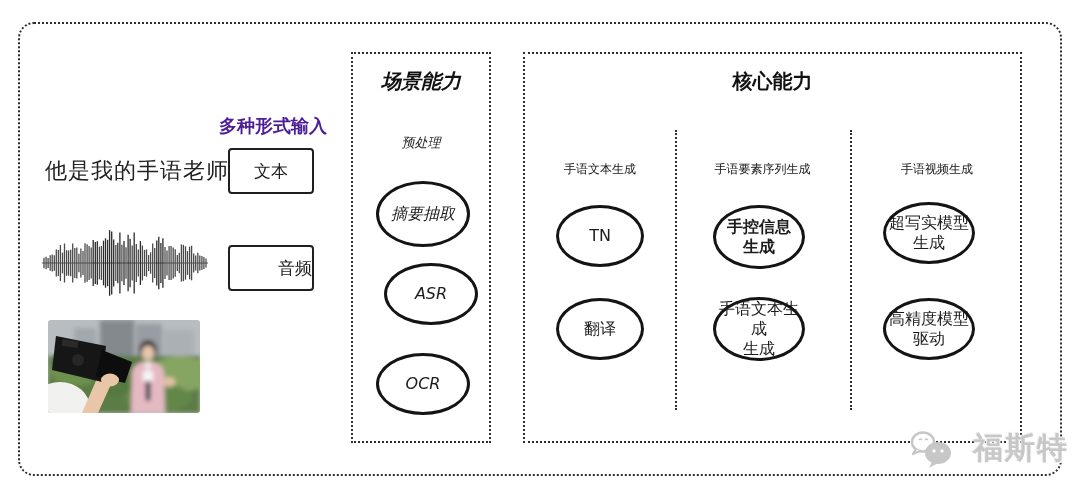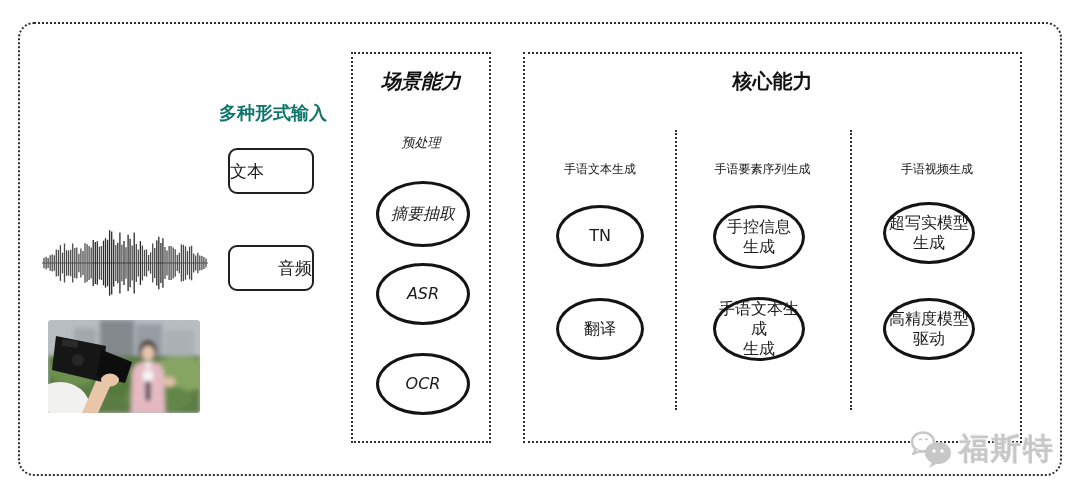--- a/index.html
+++ b/index.html
@@ -11,31 +11,31 @@
   * { box-sizing:border-box; }
 
   
   .outer-frame {
     position:absolute; left:18px; top:22px; width:1044px; height:454px;
     border:2px dotted #2e2e2e; border-radius:16px;
   }
 
   
   .input-heading {
-    position:absolute; left:210px; top:101px; width:126px; text-align:center;
-    font-size:18px; font-weight:bold; color:#0f766e;
+    position:absolute; left:210px; top:114px; width:126px; text-align:center;
+    font-size:18px; font-weight:bold; color:#4c1d95;
   }
   .sample-text {
     position:absolute; left:45px; top:156px; font-size:22px; color:#222;
     letter-spacing:1px; white-space:nowrap;
   }
   .input-box {
     position:absolute; left:228px; width:86px; height:46px;
-    border:2px solid #1f1f1f; border-radius:9px; background:#fff;
-    display:flex; align-items:center; font-size:17px;
+    border:2px solid #1f1f1f; border-radius:4px; background:#fff;
+    display:flex; align-items:center; justify-content:center; font-size:17px;
   }
   .input-box.b-text  { top:148px; }
   .input-box.b-audio { top:245px;padding-left:48px; }
   .input-box.b-video { top:342px; }
 
   .waveform { position:absolute; left:40px; top:226px; }
   .photo    { position:absolute; left:48px; top:320px; width:152px; height:93px;
               border-radius:3px; overflow:hidden; }
 
   
@@ -51,65 +51,66 @@
     position:absolute; top:80px; left:0; right:0; text-align:center; font-size:13px;
   }
 
   .ellipse {
     position:absolute; border:3px solid #141414; border-radius:50%;
     background:#fff; display:flex; align-items:center; justify-content:center;
     text-align:center; font-size:16px; line-height:1.25; white-space:pre-line;
   }
   
   .n-summary { left:23px; top:127px; width:94px; height:66px; }
-  .n-asr     { left:23px; top:209px; width:94px; height:62px; }
+  .n-asr     { left:31px; top:209px; width:94px; height:62px; }
   .n-ocr     { left:23px; top:299px; width:94px; height:62px; }
 
   
   .col-sep {
     position:absolute; top:76px; height:280px; width:0;
     border-left:2px dotted #2e2e2e;
   }
   .sep-1 { left:150px; }
   .sep-2 { left:325px; }
   .col-header {
     position:absolute; top:107px; text-align:center; font-size:12px; color:#161616;
     white-space:nowrap;
   }
   .h-col1 { left:0;   width:150px; }
   .h-col2 { left:150px; width:175px; }
   .h-col3 { left:325px; width:174px; }
 
   .n-tn     { left:31px;  top:151px; width:88px; height:62px; }
   .n-trans  { left:31px;  top:244px; width:88px; height:62px; }
-  .n-manual { left:188px; top:151px; width:92px; height:64px; }
+  .n-manual { left:188px; top:151px; width:92px; height:64px;font-weight:bold; }
   .n-nonman { left:188px; top:243px; width:92px; height:64px; }
   .n-hyper  { left:358px; top:148px; width:92px; height:62px; }
   .n-drive  { left:358px; top:244px; width:92px; height:62px; }
 
   
   .watermark {
-    position:absolute; left:908px; top:428px; display:flex; align-items:center;
-    gap:3px;
+    position:absolute; left:908px; top:428px; display:flex; 
+    gap:17px;
   }
   .wm-text {
     font-size:30px; font-weight:bold; color:#c7c7c7; letter-spacing:2px;
     text-shadow:-1px -1px 0 #eeeeee, 1px 1px 1px #ffffff;
     white-space:nowrap;
   }
 </style>
 </head>
 <body>
 
 <div class="stage">
 
   <div class="outer-frame"></div>
 
   <div class="input-heading">多种形式输入</div>
 
+  <div class="sample-text">他是我的手语老师</div>
 
   <div class="input-box b-text">
     <span>文本</span>
   </div>
   <div class="input-box b-audio">
     <span>音频</span>
   </div>
 
   <svg class="waveform" id="waveform-svg" width="170" height="74" viewBox="0 0 170 74">
       <line x1="2" y1="37" x2="168" y2="37" stroke="#555" stroke-width="1"></line>

